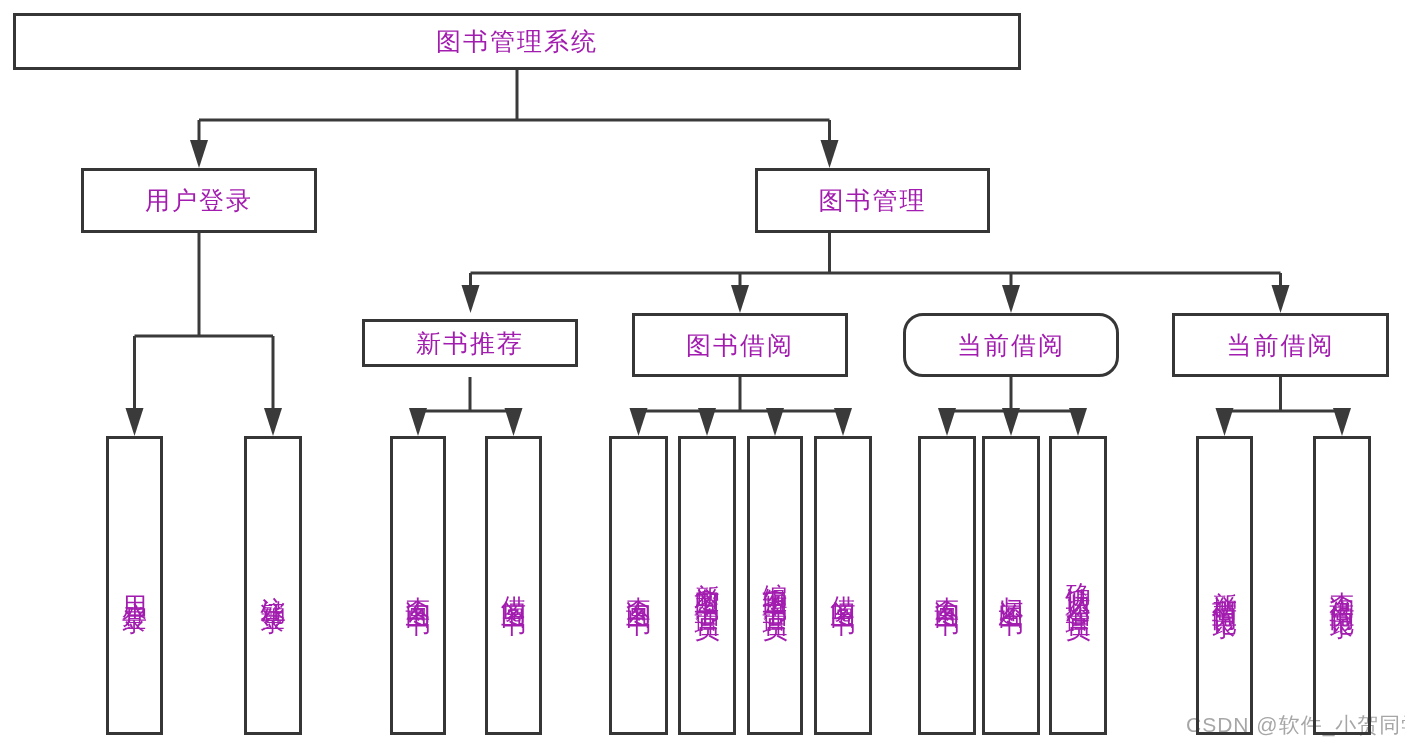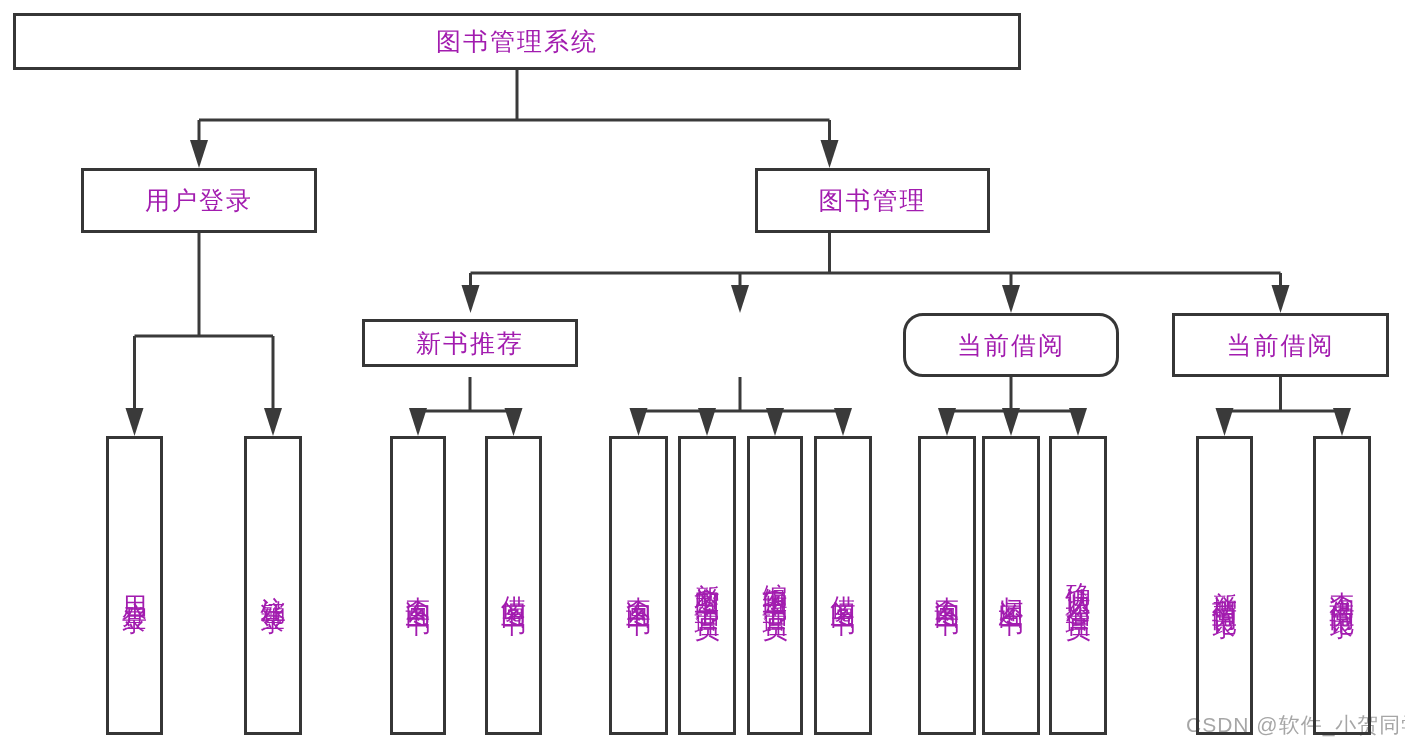--- a/index.html
+++ b/index.html
@@ -137,20 +137,23 @@
   <div class="node h" style="left:81px; top:168px; width:236px; height:65px;">
     <span class="lbl">用户登录</span>
   </div>
   <div class="node h" style="left:712px; top:168px; width:235px; height:65px;margin-left:43px;">
     <span class="lbl">图书管理</span>
   </div>
 
   <div class="node h" style="left:362px; top:319px; width:216px; height:48px;">
     <span class="lbl">新书推荐</span>
   </div>
+  <div class="node h" style="left:632px; top:313px; width:216px; height:64px;">
+    <span class="lbl">图书借阅</span>
+  </div>
   <div class="node h" style="left:903px; top:313px; width:216px; height:64px;border-radius:20px;">
     <span class="lbl">当前借阅</span>
   </div>
   <div class="node h" style="left:1172px; top:313px; width:217px; height:64px;">
     <span class="lbl">当前借阅</span>
   </div>
 
   <div class="node v" style="left:106px; top:436px; width:57px; height:299px;">
     <span class="lbl">用户登录</span>
   </div>

